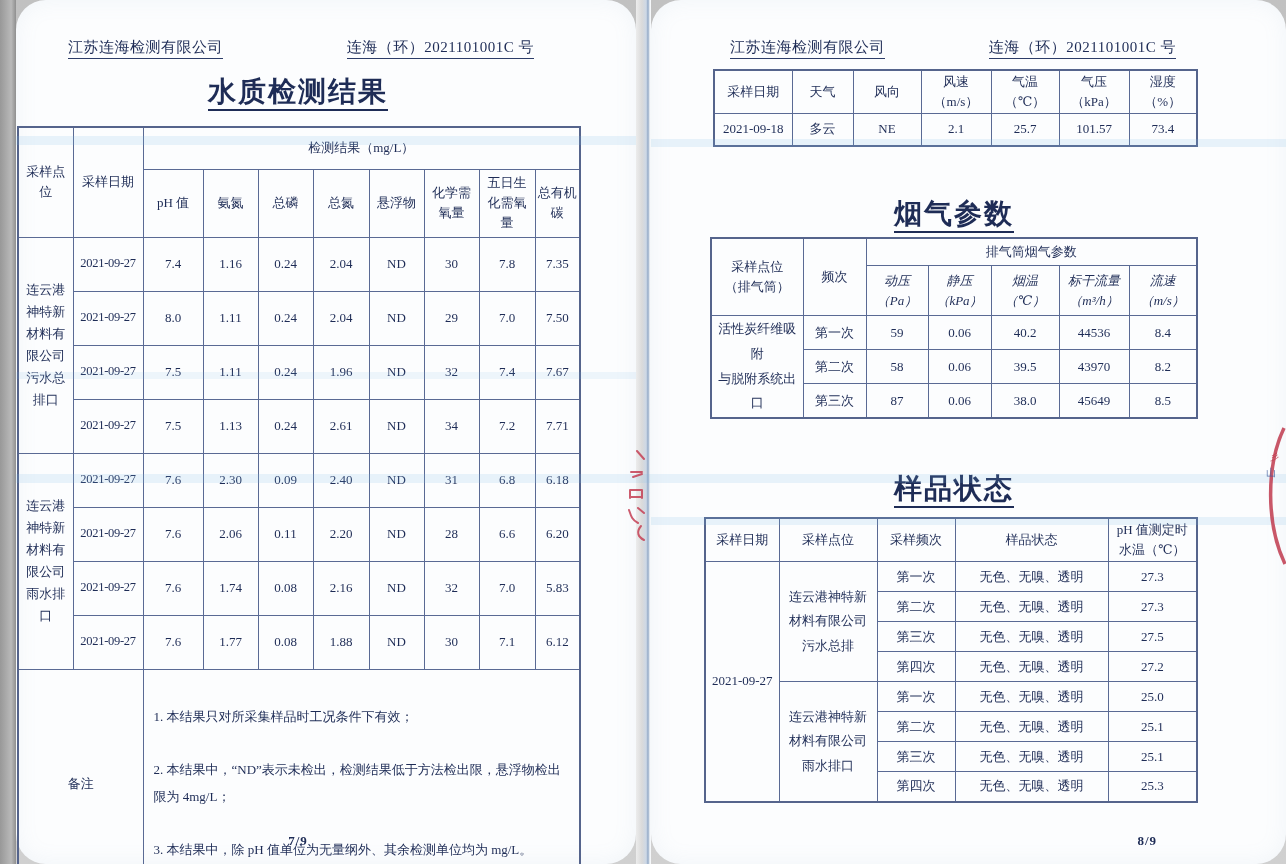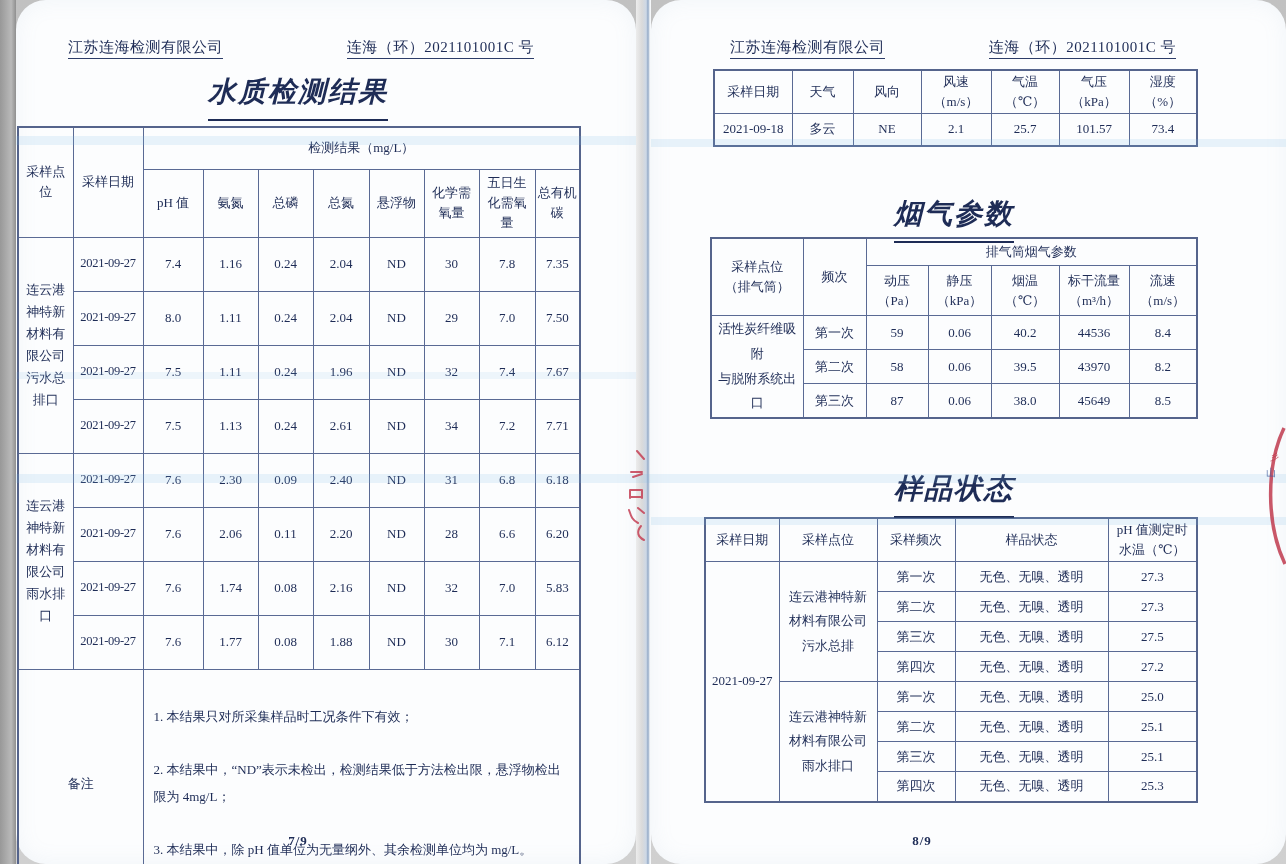--- a/index.html
+++ b/index.html
@@ -18,21 +18,21 @@
   .page-right{left:651px;width:635px;}
   .divider{position:absolute;left:636px;top:0;width:15px;height:864px;
     background:linear-gradient(90deg,#ececec,#dadada 40%,#cdd8e6 68%,#93a9c6 80%,#eef2f6 92%,#fbfcfd);}
 
   .doc-header{display:flex;justify-content:space-between;font-size:15px;letter-spacing:.5px;}
   .page-left  .doc-header{margin:38px 0 0 52px;width:466px;}
   .page-right .doc-header{margin:38px 0 0 79px;width:446px;}
   .doc-header span{border-bottom:1.5px solid #2c3c68;padding-bottom:1px;}
 
   .page-title{text-align:center;font-size:28px;font-weight:bold;letter-spacing:2px;line-height:38px;}
-  .page-title span{border-bottom:2.5px solid #1e2c56;padding-bottom:12px;font-style:italic;}
+  .page-title span{border-bottom:2.5px solid #1e2c56;padding-bottom:2px;}
   .page-left  .page-title{width:562px;margin:14px 0 0 1px;}
   .page-right .page-title{width:490px;margin:0 0 0 58px;}
   .t-weather{margin-top:12px !important;}
   .t-flue{margin-top:48px !important;}
   .t-sample{margin-top:51px !important;}
 
   table{border-collapse:collapse;table-layout:fixed;background:transparent;}
   th,td{border:1px solid #5a6a94;font-weight:normal;text-align:center;vertical-align:middle;
     padding:1px 2px;font-size:13px;line-height:1.55;white-space:pre-line;}
   .tbl{border:2px solid #55648c;}
@@ -44,32 +44,32 @@
   .water tr.remark-row{height:110px;}
   .water td.date{font-size:12.5px;letter-spacing:-.3px;}
   .water td.remarks{text-align:left;padding:8px 10px;line-height:2.05;}
   .water td.point{line-height:1.7;}
 
   .weather{width:483px;margin:10px 0 0 62px;}
   .weather tr{height:32px;}
 
   .flue{width:486px;margin:4px 0 0 59px;}
   .flue tr.hr1{height:28px;}
-  .flue tr.hr2{height:50px;}
+  .flue tr.hr2{height:50px;font-style:italic;}
   .flue tr.dr{height:30px;}
   .flue td.point{line-height:1.9;margin-top:24px;}
 
   .sample{width:492px;margin:9px 0 0 53px;}
   .sample thead tr{height:36px;}
   .sample tbody tr{height:30px;}
   .sample td.point{line-height:1.9;}
 
   .page-footer{position:absolute;top:833px;font-size:13px;font-weight:bold;letter-spacing:1px;text-align:center;}
   .page-left  .page-footer{left:1px;width:562px;}
-  .page-right .page-footer{left:26px;width:490px;}
+  .page-right .page-footer{left:16px;width:490px;text-align:right;}
 
   .streak{position:absolute;background:rgba(125,185,230,.16);pointer-events:none;}
   .seal{position:absolute;pointer-events:none;}
 </style>
 </head>
 <body>
 
 <div class="canvas">
   <div class="edge-strip"></div>
 

